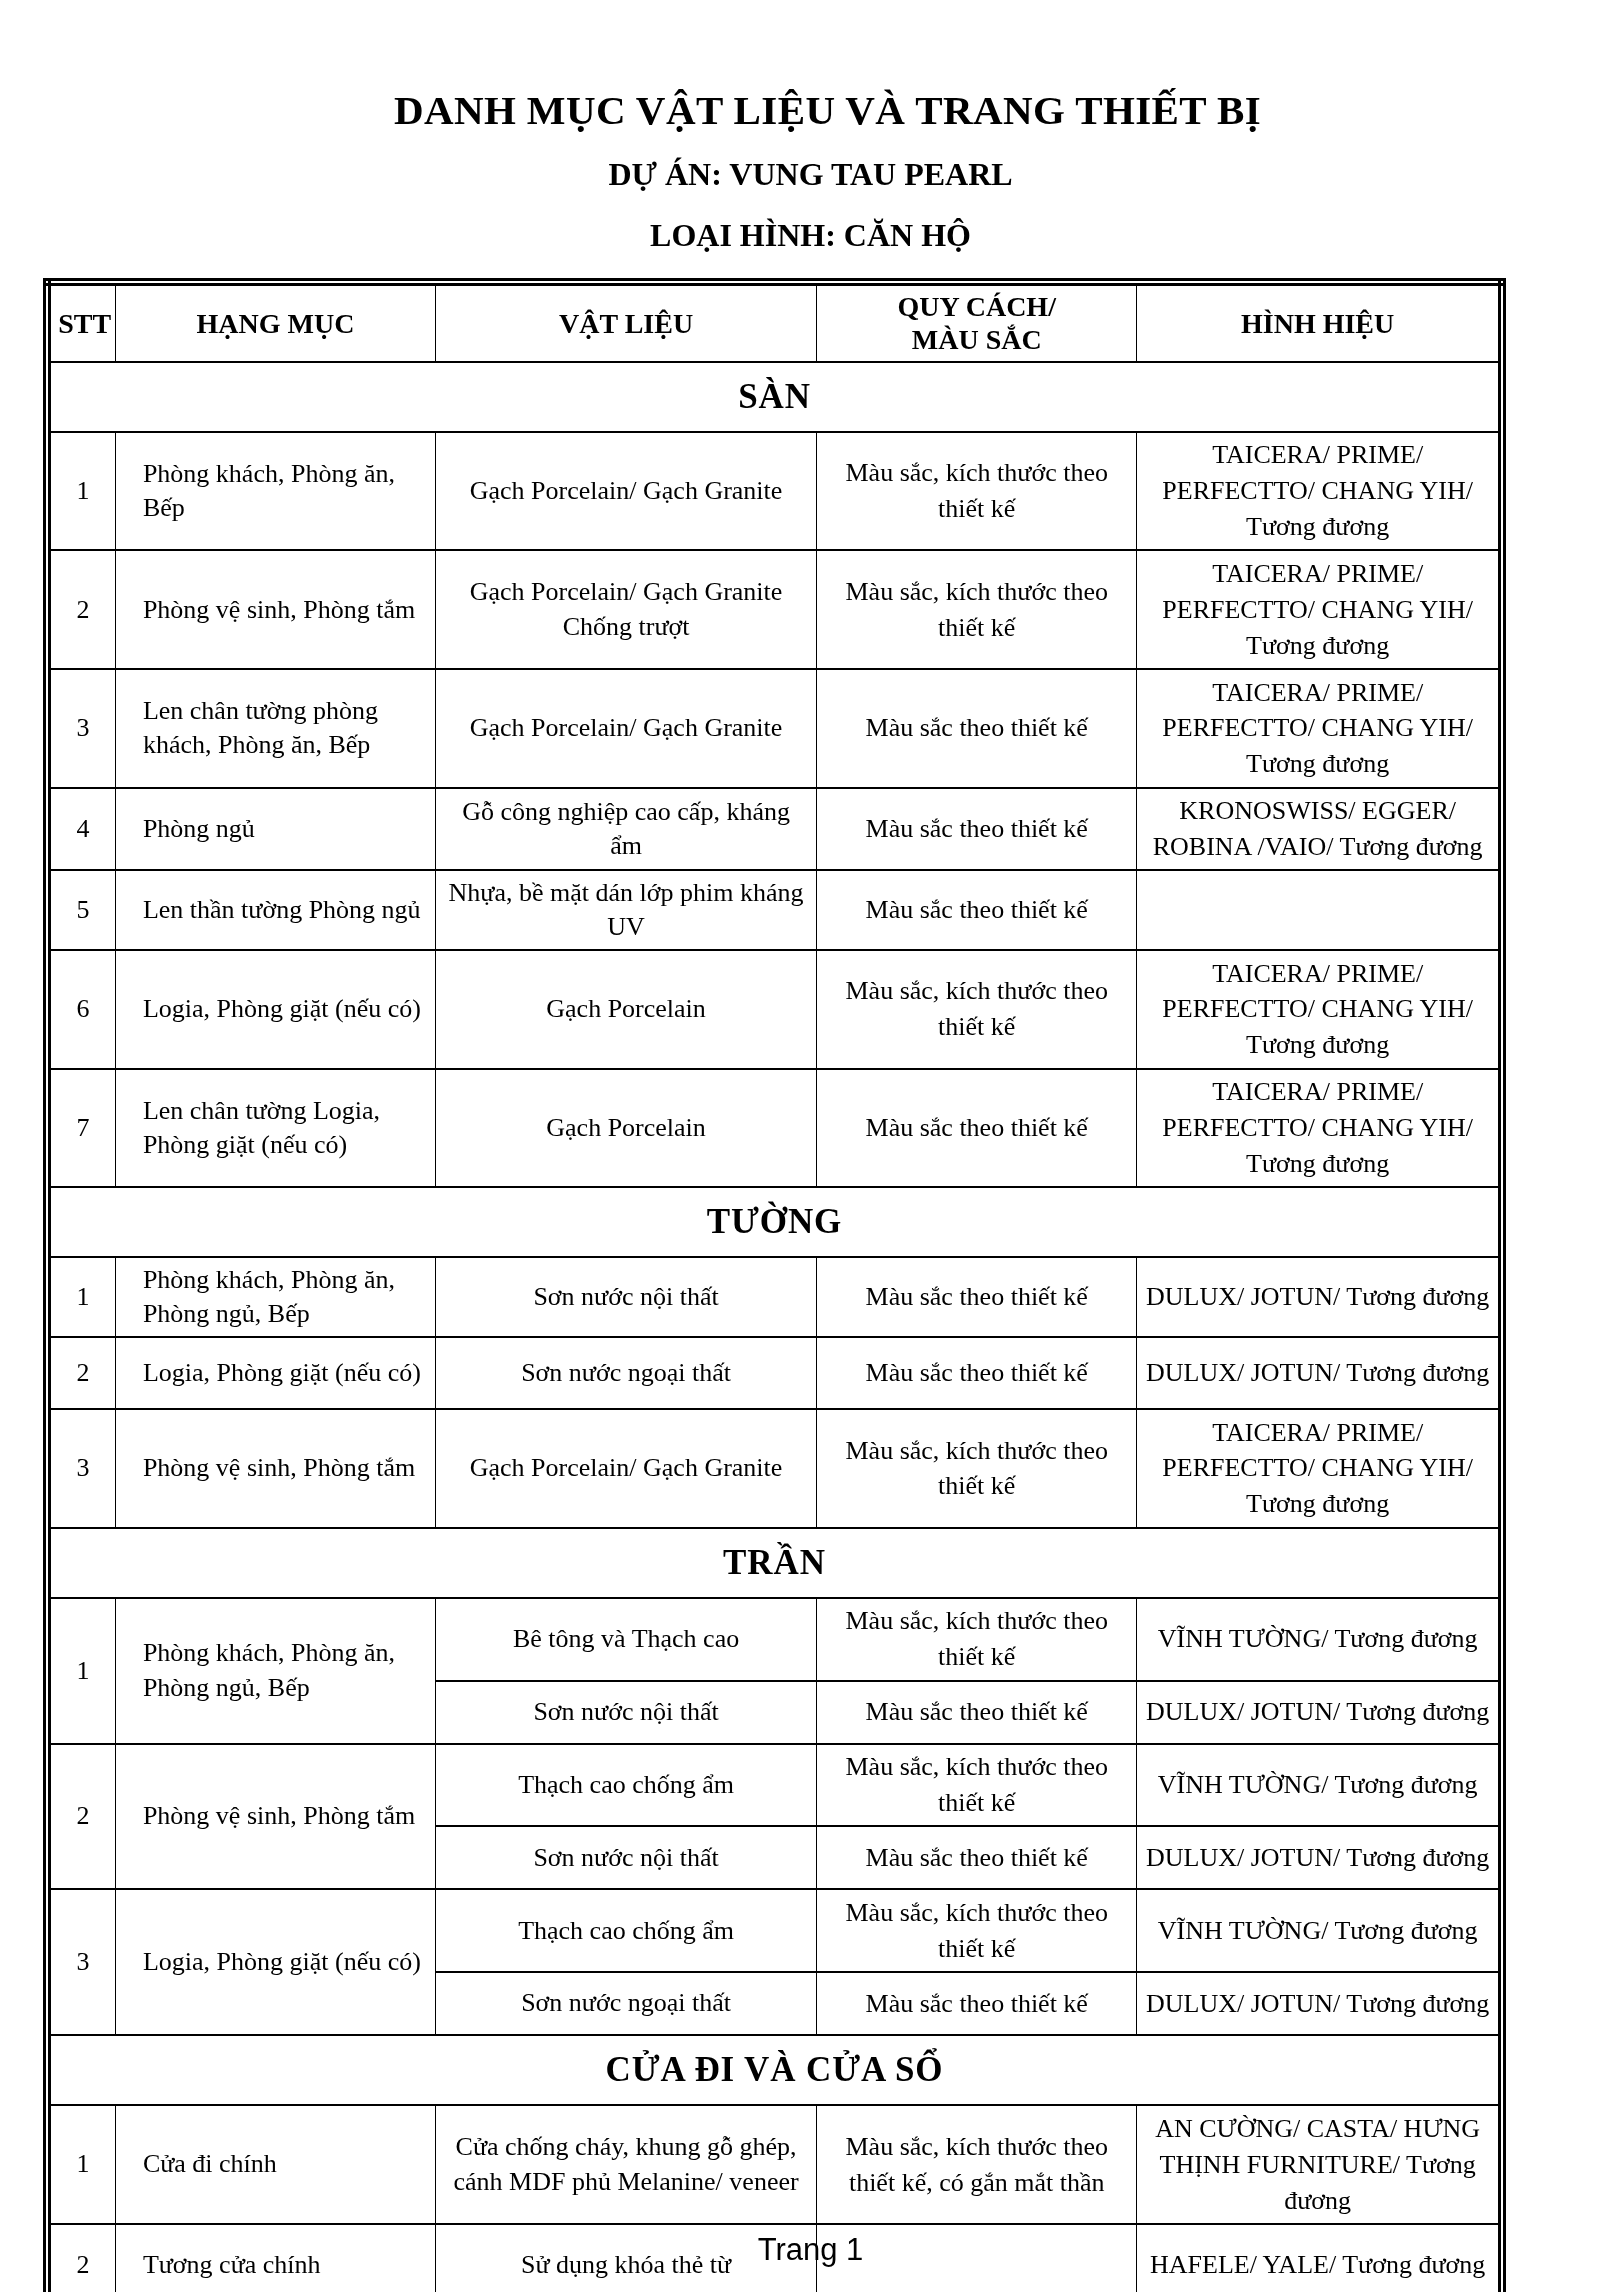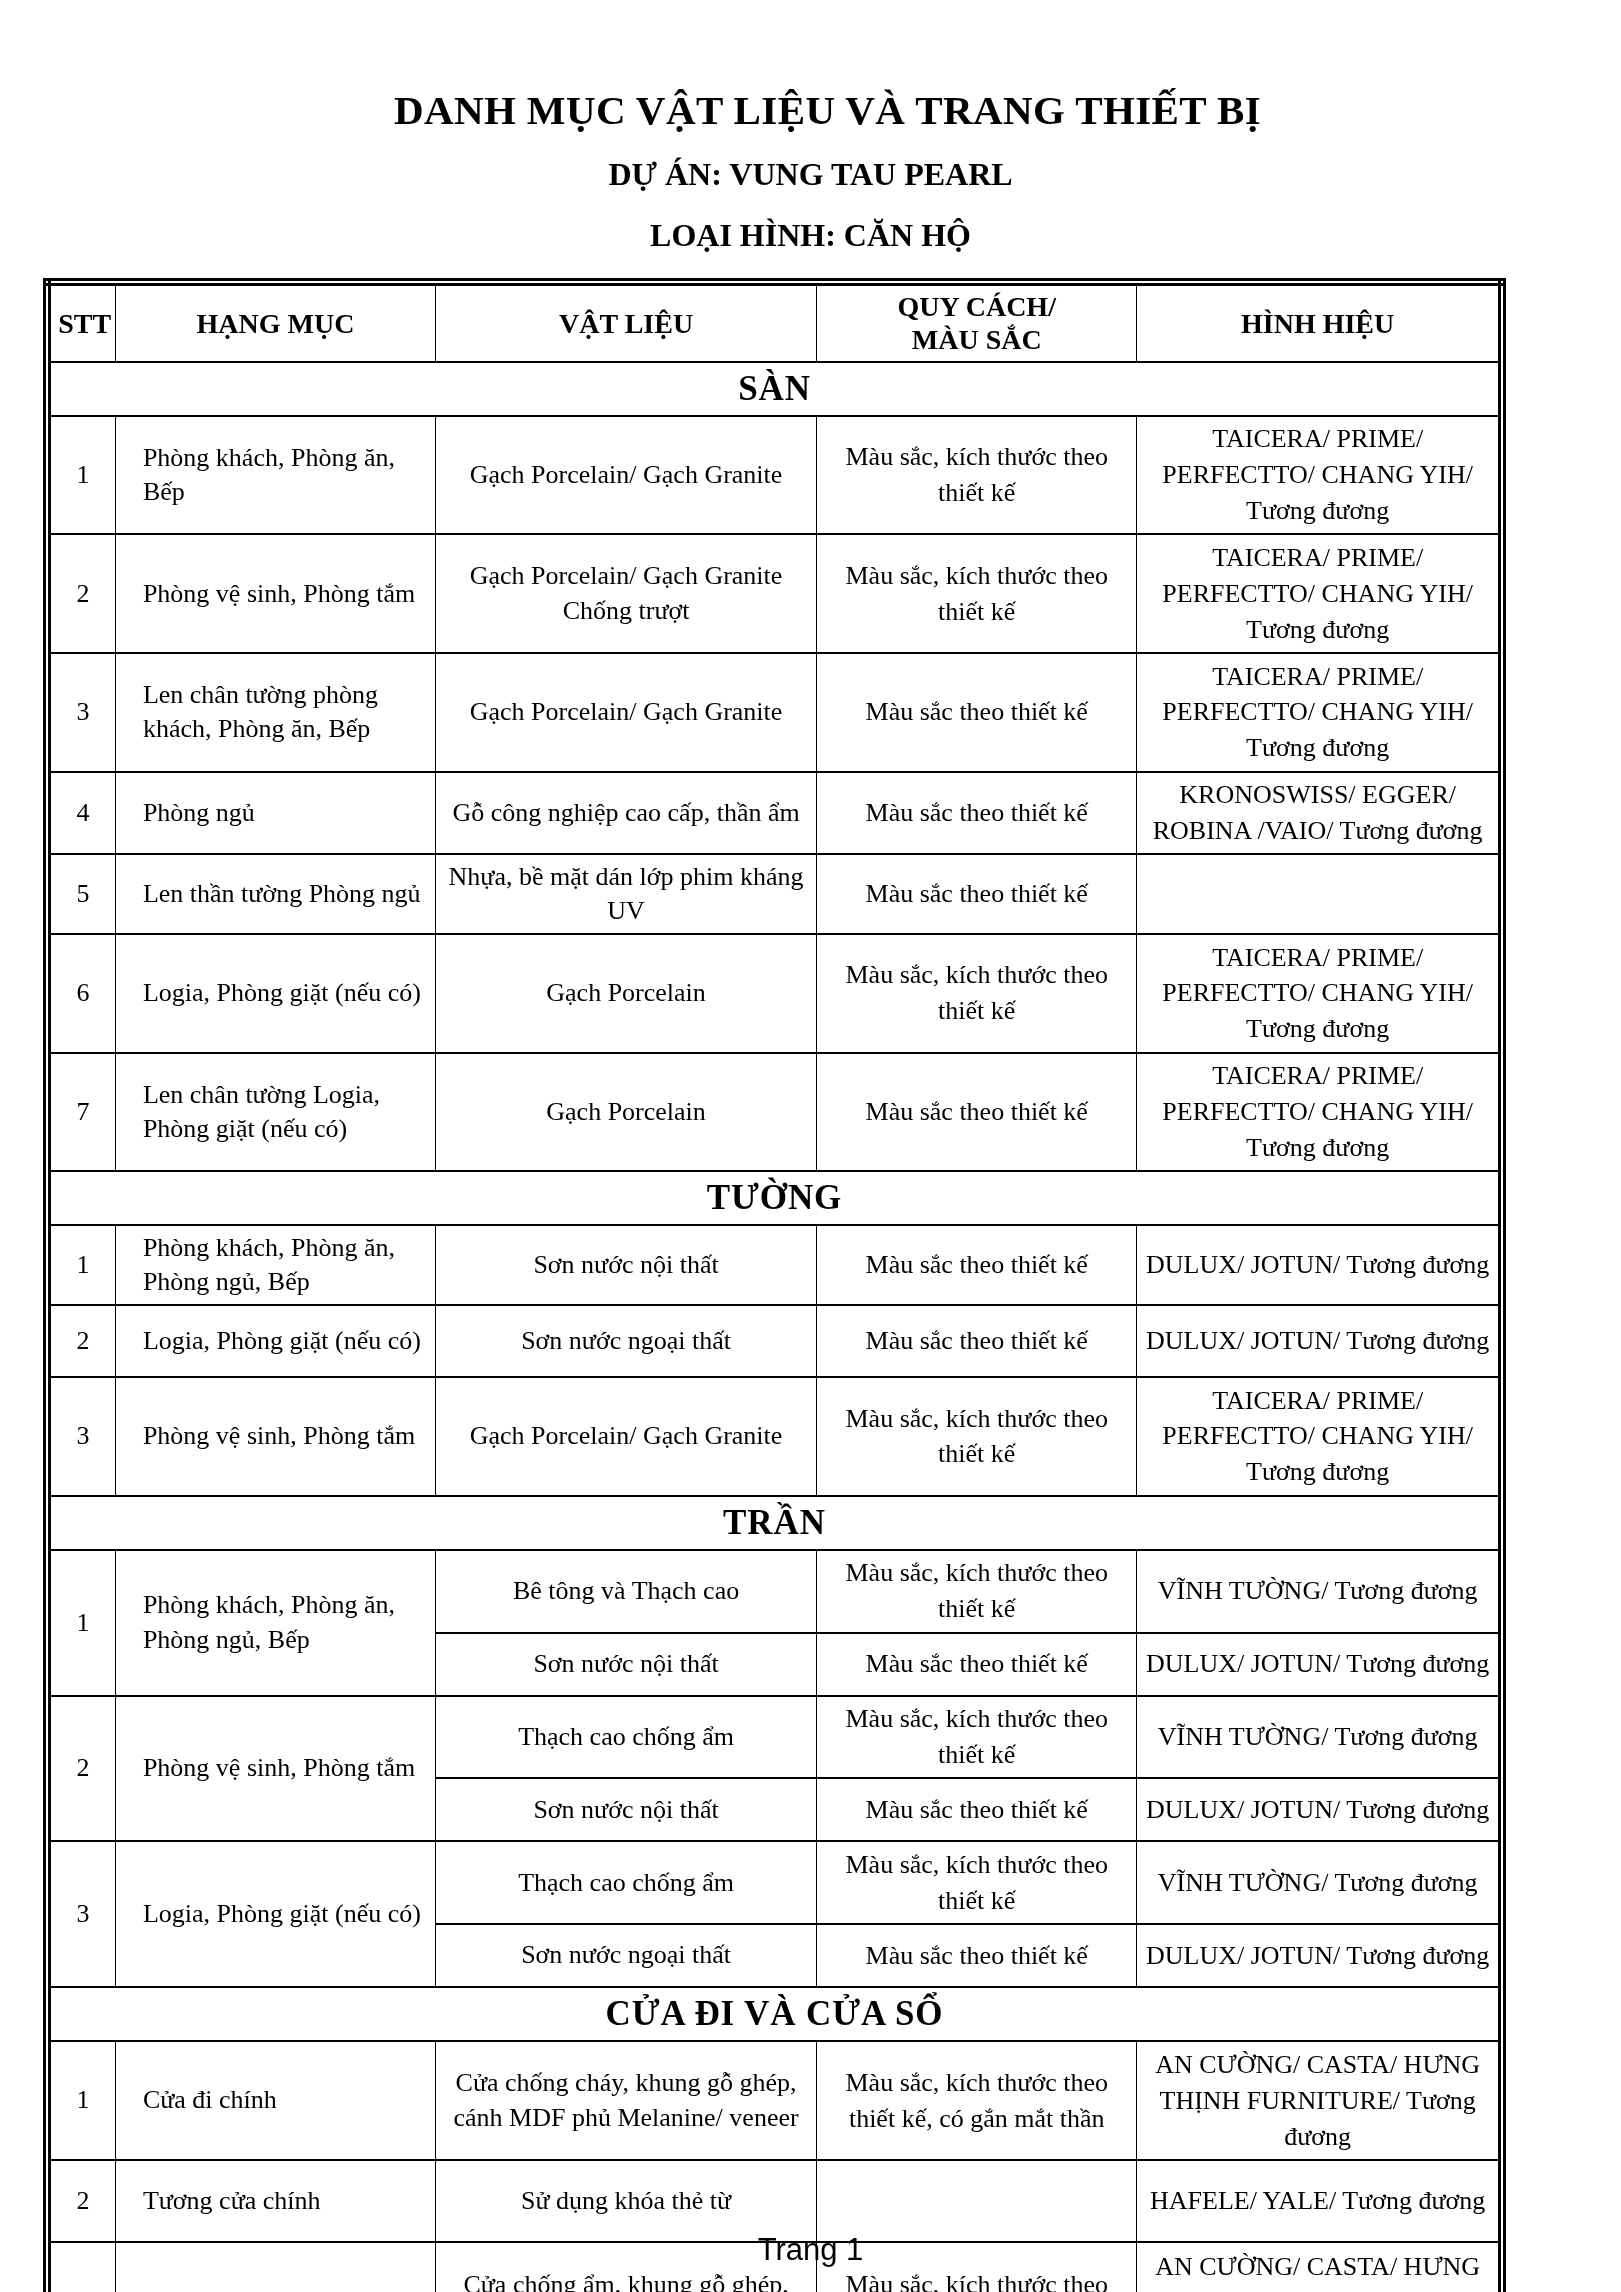--- a/index.html
+++ b/index.html
@@ -42,21 +42,21 @@
   }
   th {
     font-size: 28px;
     font-weight: bold;
     line-height: 1.18;
   }
   td.section {
     font-size: 35px;
     font-weight: bold;
     letter-spacing: 0.9px;
-    padding: 3px 0;
+    padding: 11px 0;
   }
   td.item { text-align: left; padding-left: 27px; }
   td.brand, td.spec { line-height: 1.38; }
   .footer {
     position: absolute;
     left: 0; top: 2232px;
     width: 100%;
     text-align: center;
     font-family: "Liberation Sans", "DejaVu Sans", sans-serif;
     font-size: 31px;
@@ -120,21 +120,21 @@
 khách, Phòng ăn, Bếp</td>
     <td>Gạch Porcelain/ Gạch Granite</td>
     <td class="spec">Màu sắc theo thiết kế</td>
     <td class="brand">TAICERA/ PRIME/
 PERFECTTO/ CHANG YIH/
 Tương đương</td>
   </tr>
   <tr style="height:82px">
     <td>4</td>
     <td class="item">Phòng ngủ</td>
-    <td>Gỗ công nghiệp cao cấp, thần ẩm</td>
+    <td>Gỗ công nghiệp cao cấp, kháng ẩm</td>
     <td class="spec">Màu sắc theo thiết kế</td>
     <td class="brand">KRONOSWISS/ EGGER/
 ROBINA /VAIO/ Tương đương</td>
   </tr>
   <tr style="height:66px">
     <td>5</td>
     <td class="item">Len thần tường Phòng ngủ</td>
     <td>Nhựa, bề mặt dán lớp phim kháng
 UV</td>
     <td class="spec">Màu sắc theo thiết kế</td>

